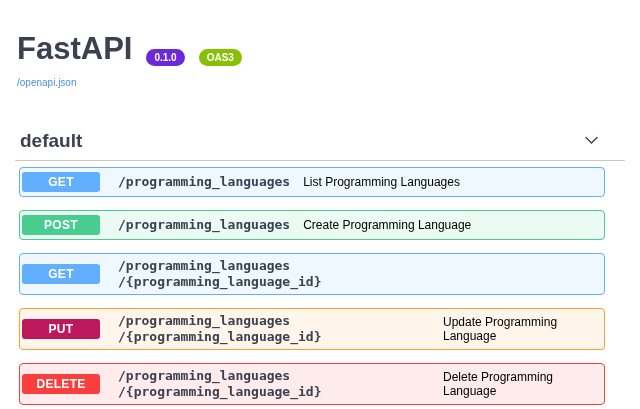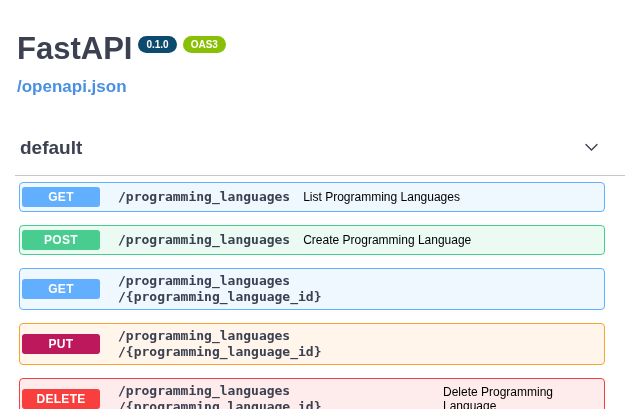--- a/index.html
+++ b/index.html
@@ -7,50 +7,49 @@
   body {
     width: 640px; height: 409px;
     background: #ffffff;
     font-family: "Liberation Sans", sans-serif;
     color: #3b4151;
     overflow: hidden;
   }
 
   
   .info { padding: 33px 20px 0 17px; }
-  .title-row { display: flex; align-items: flex-start; margin: 0; }
+  .title-row { display: flex; align-items: flex-end; margin: 0; gap: 8px; }
   .app-title {
     font-size: 31px; font-weight: bold; line-height: 1.05;
     color: #3b4151; letter-spacing: 0;
   }
   .pill {
     display: inline-block;
     font-size: 10px; font-weight: bold; color: #ffffff;
     padding: 3px 8px; border-radius: 10px;
     margin-left: 6px; margin-top: 3px;
     line-height: 1.1;
   }
-  .pill-version { background: #0c4a6e; }
+  .pill-version { background: #6d28d9; }
   .pill-oas { background: #89bf04; }
   .spec-link {
     display: inline-block;
     margin-top: 11px;
-    font-size: 17px;
+    font-size: 10px;
     color: #4990e2;
     text-decoration: none;
     cursor: pointer;
-    font-weight: bold;
   }
 
   
   .wrap { padding: 0 15px; }
   .opblock-tag {
     display: flex; align-items: center; justify-content: space-between;
     margin: 41px 0 0 0;
-    padding: 0 25px 17px 5px;
+    padding: 0 25px 9px 5px;
     border-bottom: 1px solid rgba(59,65,81,.3);
   }
   .tag-name { font-size: 19px; font-weight: bold; line-height: 1.1; color: #3b4151; }
   .chevron { width: 17px; height: 17px; cursor: pointer; }
 
   
   .operations { margin-top: 6px; }
   .opblock {
     display: flex; align-items: center;
     margin: 0 20px 13px 4px;
@@ -132,20 +131,21 @@
     <div class="opblock get two-line">
       <span class="method">GET</span>
       <span class="path">/programming_languages
 /{programming_language_id}</span>
     </div>
 
     <div class="opblock put two-line">
       <span class="method">PUT</span>
       <span class="path">/programming_languages
 /{programming_language_id}</span>
+      <span class="desc">Update Programming Language</span>
     </div>
 
     <div class="opblock delete two-line">
       <span class="method">DELETE</span>
       <span class="path">/programming_languages
 /{programming_language_id}</span>
       <span class="desc">Delete Programming Language</span>
     </div>
 
   </div>

